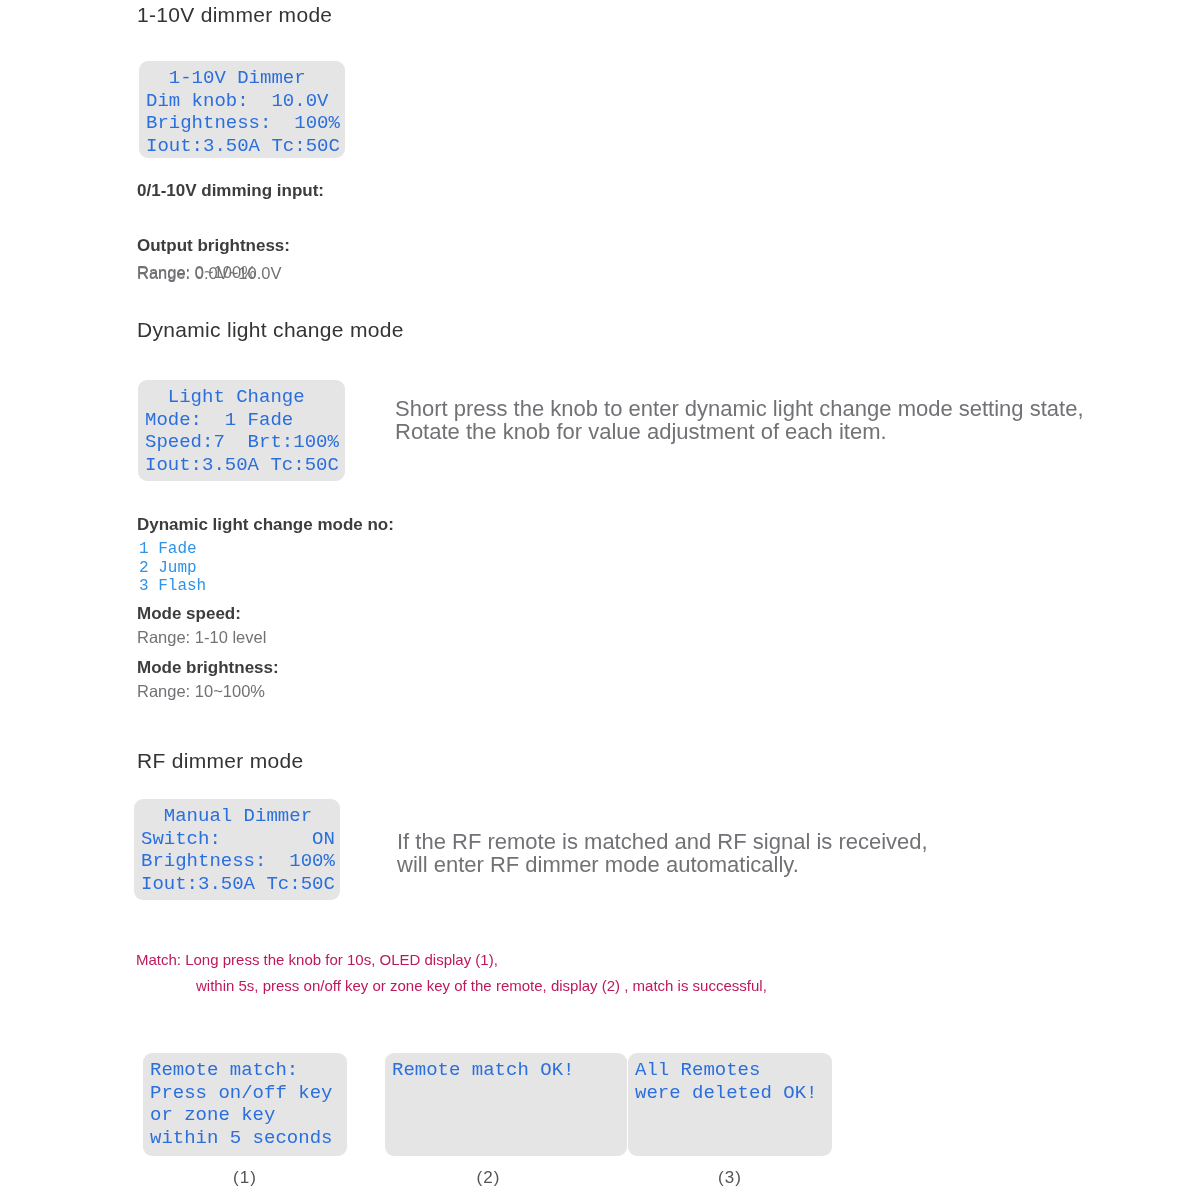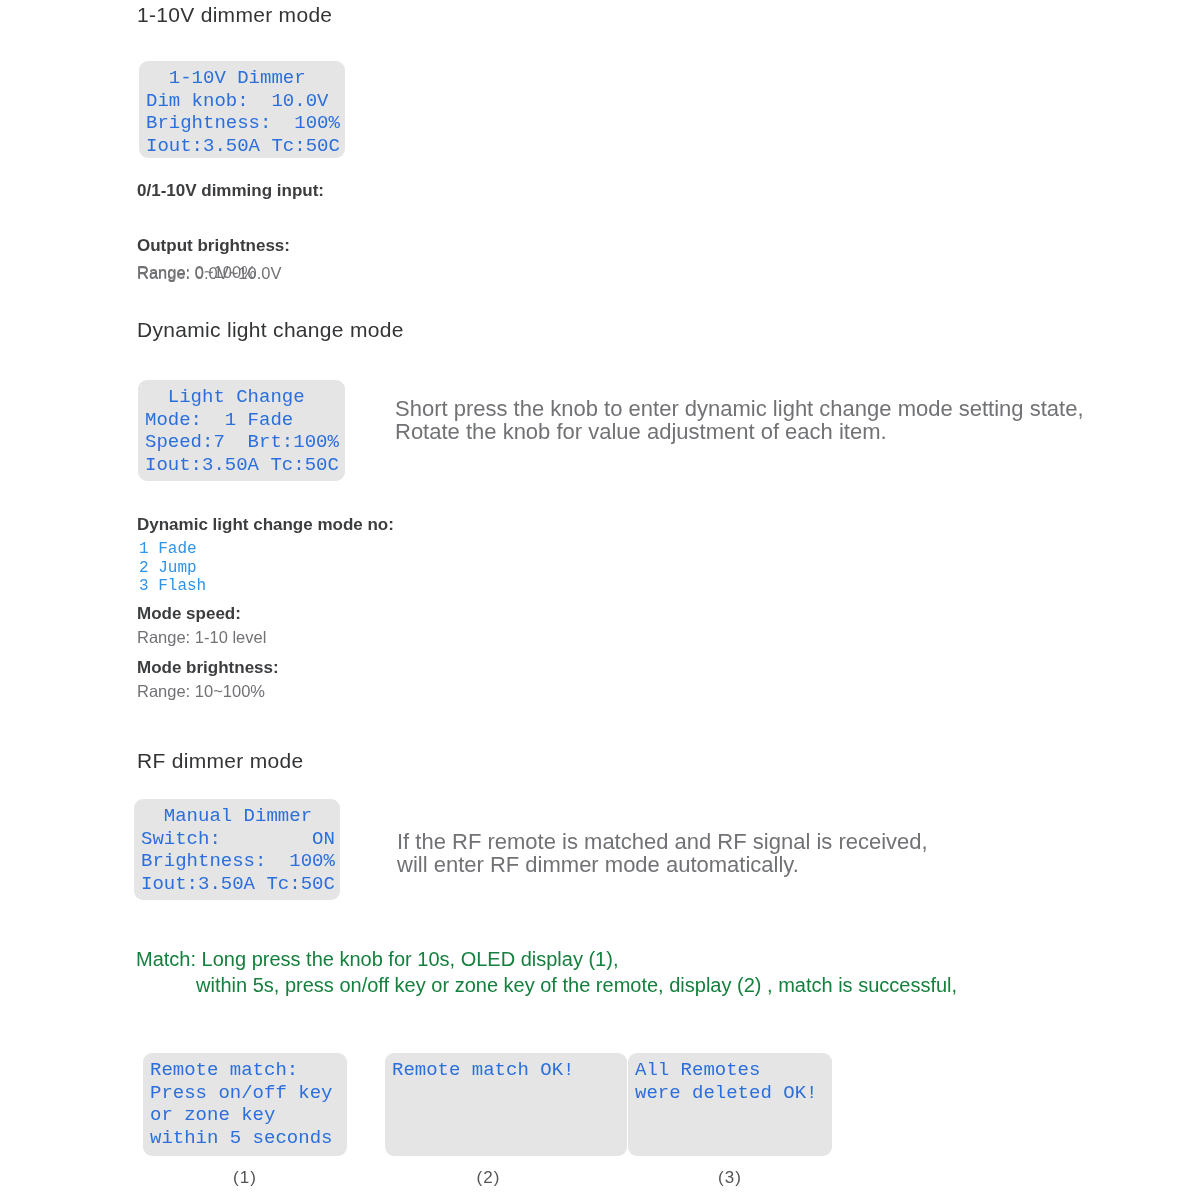--- a/index.html
+++ b/index.html
@@ -57,22 +57,22 @@
   #r3 { left: 628px; top: 1053px; width: 204px; height: 103px; }
 
   .mode-list-item {
     font-family: "Liberation Mono", "DejaVu Sans Mono", monospace;
     font-size: 16px;
     line-height: 18.5px;
     color: #2f93e8;
     white-space: pre;
   }
   .instr-line {
-    font-size: 20px;
-    color: #15803d;
+    font-size: 15px;
+    color: #be185d;
     line-height: 25.5px;
     white-space: pre;
   }
   .instr-line.indent { padding-left: 60px; }
   .caption {
     font-size: 17px;
     color: #535456;
     text-align: center;
     letter-spacing: 1px;
   }

